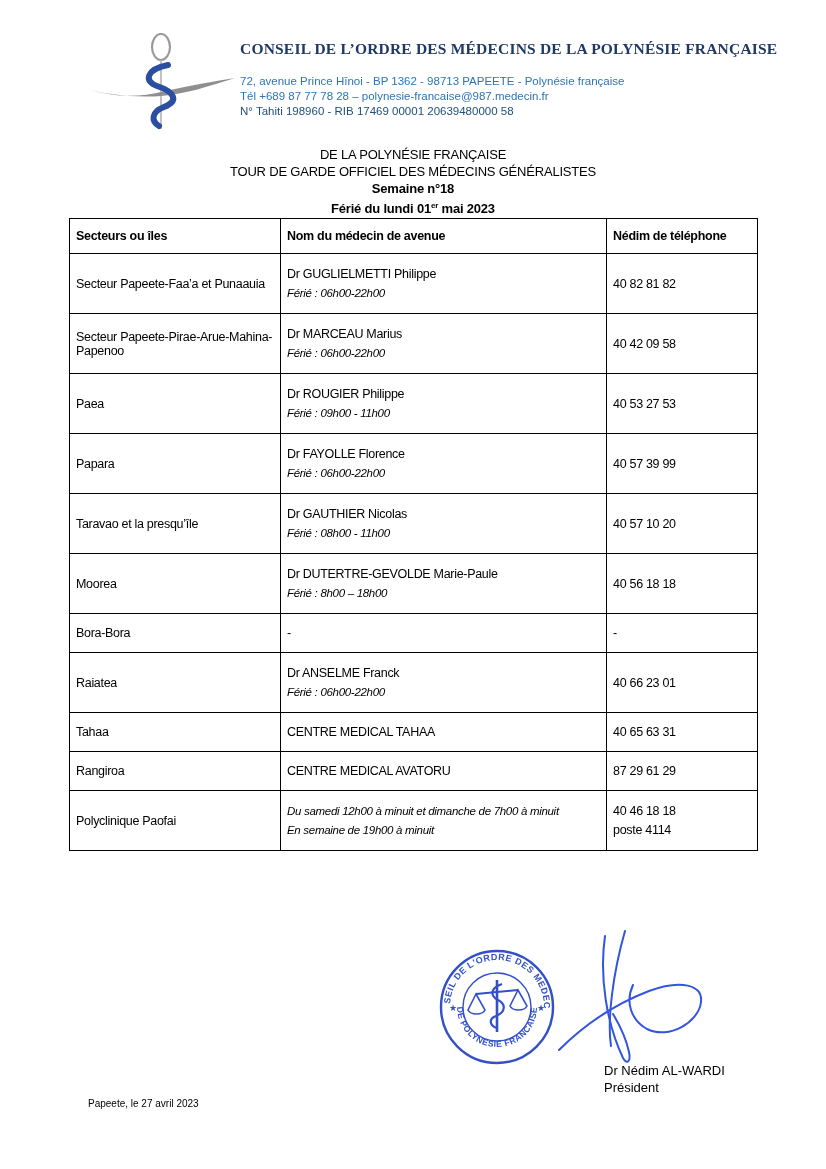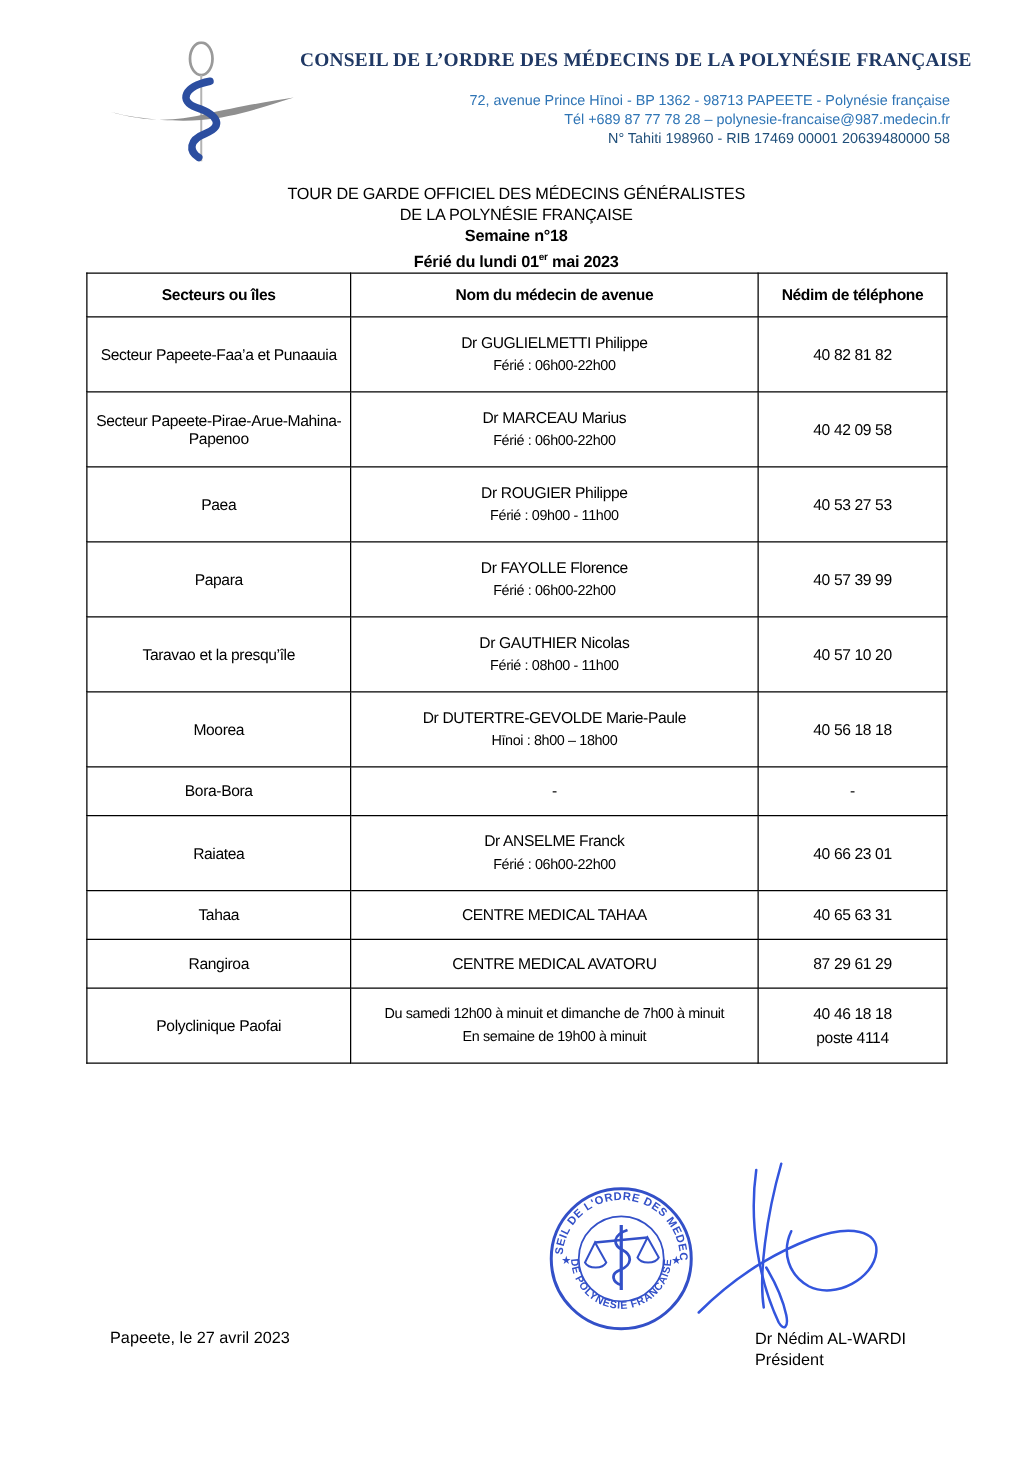--- a/index.html
+++ b/index.html
@@ -7,21 +7,21 @@
     position:relative;
     width:826px;height:1169px;
     background:#ffffff;
     font-family:"Liberation Sans", sans-serif;
     color:#000;
     overflow:hidden;
   }
   
   .logo{position:absolute;left:85px;top:33px;width:152px;height:104px;}
   .letterhead{
-    position:absolute;left:240px;top:40px;width:520px;text-align:right;
+    position:absolute;left:240px;top:40px;width:520px;text-align:left;
   }
   .org-name{
     font-family:"Liberation Serif", serif;
     font-weight:bold;font-size:15.5px;color:#1f3864;letter-spacing:.2px;
     margin-bottom:16px;white-space:nowrap;
   }
   .addr{font-size:11.5px;color:#2e74b5;line-height:15px;}
   .addr.bold{font-weight:normal;color:#1f4e79;}
   
   .doc-title{
@@ -33,32 +33,32 @@
   
   table.garde{
     position:absolute;left:69px;top:218px;width:688px;
     border-collapse:collapse;table-layout:fixed;
     font-size:12.5px;letter-spacing:-0.3px;
   }
   table.garde col.c1{width:211px;}
   table.garde col.c2{width:326px;}
   table.garde col.c3{width:151px;}
   table.garde th, table.garde td{
-    border:1px solid #000;text-align:center;vertical-align:middle;
+    border:1px solid #000;text-align:left;vertical-align:middle;
     padding:2px 6px;background:#fff;
   }
   table.garde th{font-weight:bold;height:30px;}
   tr.tall td{height:55px;}
   tr.short td{height:34px;}
   .line{line-height:16px;margin:3.5px 0;}
-  .it{font-size:11.5px;}
+  .it{font-style:italic;font-size:11.5px;}
   
   .stamp{position:absolute;left:438px;top:948px;width:118px;height:118px;}
   .signature{position:absolute;left:553px;top:928px;width:162px;height:150px;}
-  .date-line{position:absolute;left:88px;top:1062px;font-size:13px;}
+  .date-line{position:absolute;left:88px;top:1098px;font-size:10px;}
   .signer{position:absolute;left:575px;top:1062px;font-size:13px;line-height:17px;margin-left:29px;}
 </style>
 </head>
 <body>
 
 <div class="page">
 
   <svg class="logo" viewBox="0 0 152 104" aria-hidden="true">
     <ellipse cx="76" cy="14" rx="9" ry="13" fill="none" stroke="#9a9a9a" stroke-width="2.2"></ellipse>
     <line x1="76" y1="27" x2="76" y2="96" stroke="#b3b3b3" stroke-width="1.6"></line>
@@ -67,22 +67,22 @@
   </svg>
 
   <div class="letterhead">
     <div class="org-name">CONSEIL DE L’ORDRE DES MÉDECINS DE LA POLYNÉSIE FRANÇAISE</div>
     <div class="addr">72, avenue Prince Hīnoi - BP 1362 - 98713 PAPEETE - Polynésie française</div>
     <div class="addr">Tél +689 87 77 78 28 – polynesie-francaise@987.medecin.fr</div>
     <div class="addr bold">N° Tahiti 198960 - RIB 17469 00001 20639480000 58</div>
   </div>
 
   <div class="doc-title">
+    <div>DE LA POLYNÉSIE FRANÇAISE</div>
     <div>TOUR DE GARDE OFFICIEL DES MÉDECINS GÉNÉRALISTES</div>
-    <div>DE LA POLYNÉSIE FRANÇAISE</div>
     <div class="b">Semaine n°18</div>
     <div class="b"><span>Férié du lundi 01</span><sup>er</sup><span> mai 2023</span></div>
   </div>
 
   <table class="garde">
     <colgroup>
         <col class="c1">
         <col class="c2">
         <col class="c3">
       </colgroup>
@@ -146,21 +146,21 @@
           </td>
       <td class="phone">
             <div class="line">40 57 10 20</div>
           </td>
     </tr>
 
     <tr class="tall">
       <td class="sector">Moorea</td>
       <td class="doctor">
             <div class="line">Dr DUTERTRE-GEVOLDE Marie-Paule</div>
-            <div class="line it">Hīnoi : 8h00 – 18h00</div>
+            <div class="line it">Férié : 8h00 – 18h00</div>
           </td>
       <td class="phone">
             <div class="line">40 56 18 18</div>
           </td>
     </tr>
 
     <tr class="short">
       <td class="sector">Bora-Bora</td>
       <td class="doctor">
             <div class="line">-</div>

